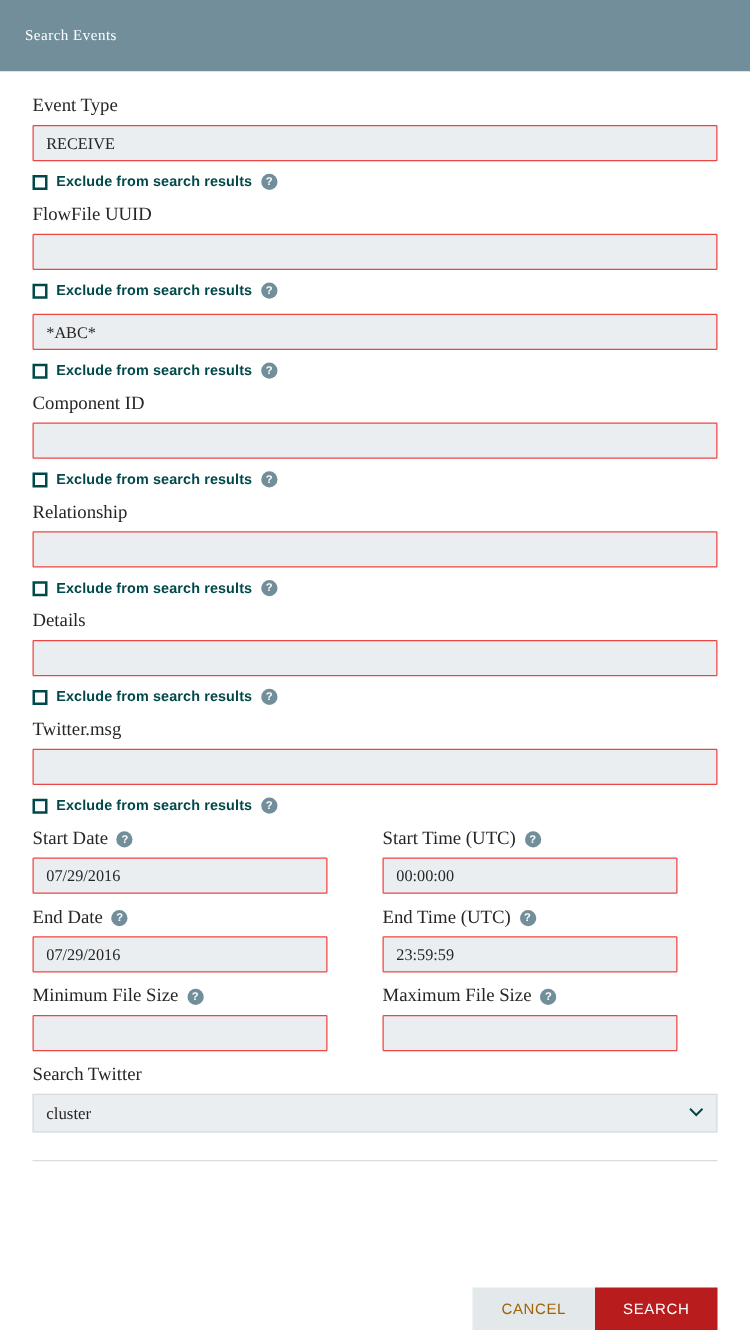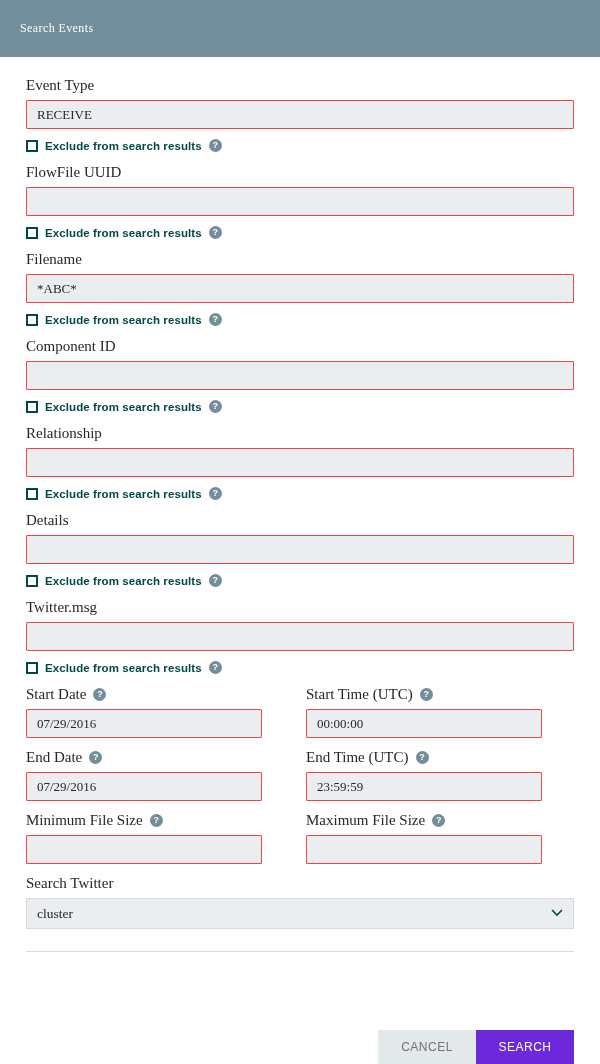--- a/index.html
+++ b/index.html
@@ -177,24 +177,24 @@
     align-items: center;
     justify-content: center;
     font-size: 12px;
     letter-spacing: 0.5px;
     font-family: "Liberation Sans", sans-serif;
     cursor: pointer;
     user-select: none;
   }
   .btn-cancel {
     background: #e3e8eb;
-    color: #737373;
+    color: #a16207;
   }
   .btn-search {
-    background: #6d28d9;
+    background: #b91c1c;
     color: #ffffff;
   }
 </style>
 </head>
 <body>
 
 <div class="dialog-header">
   <div class="dialog-title">Search Events</div>
 </div>
 
@@ -214,21 +214,20 @@
     <label class="field-label">FlowFile UUID</label>
     <input class="text-input" type="text" value="" style="">
     <div class="exclude-row">
       <span class="checkbox"></span>
       <span class="exclude-label">Exclude from search results</span>
       <span class="help-icon">?</span>
     </div>
   </div>
 
   <div class="field-block">
-    <label class="field-label">Filename</label>
     <input class="text-input" type="text" value="*ABC*" style="">
     <div class="exclude-row">
       <span class="checkbox"></span>
       <span class="exclude-label">Exclude from search results</span>
       <span class="help-icon">?</span>
     </div>
   </div>
 
   <div class="field-block">
     <label class="field-label">Component ID</label>

